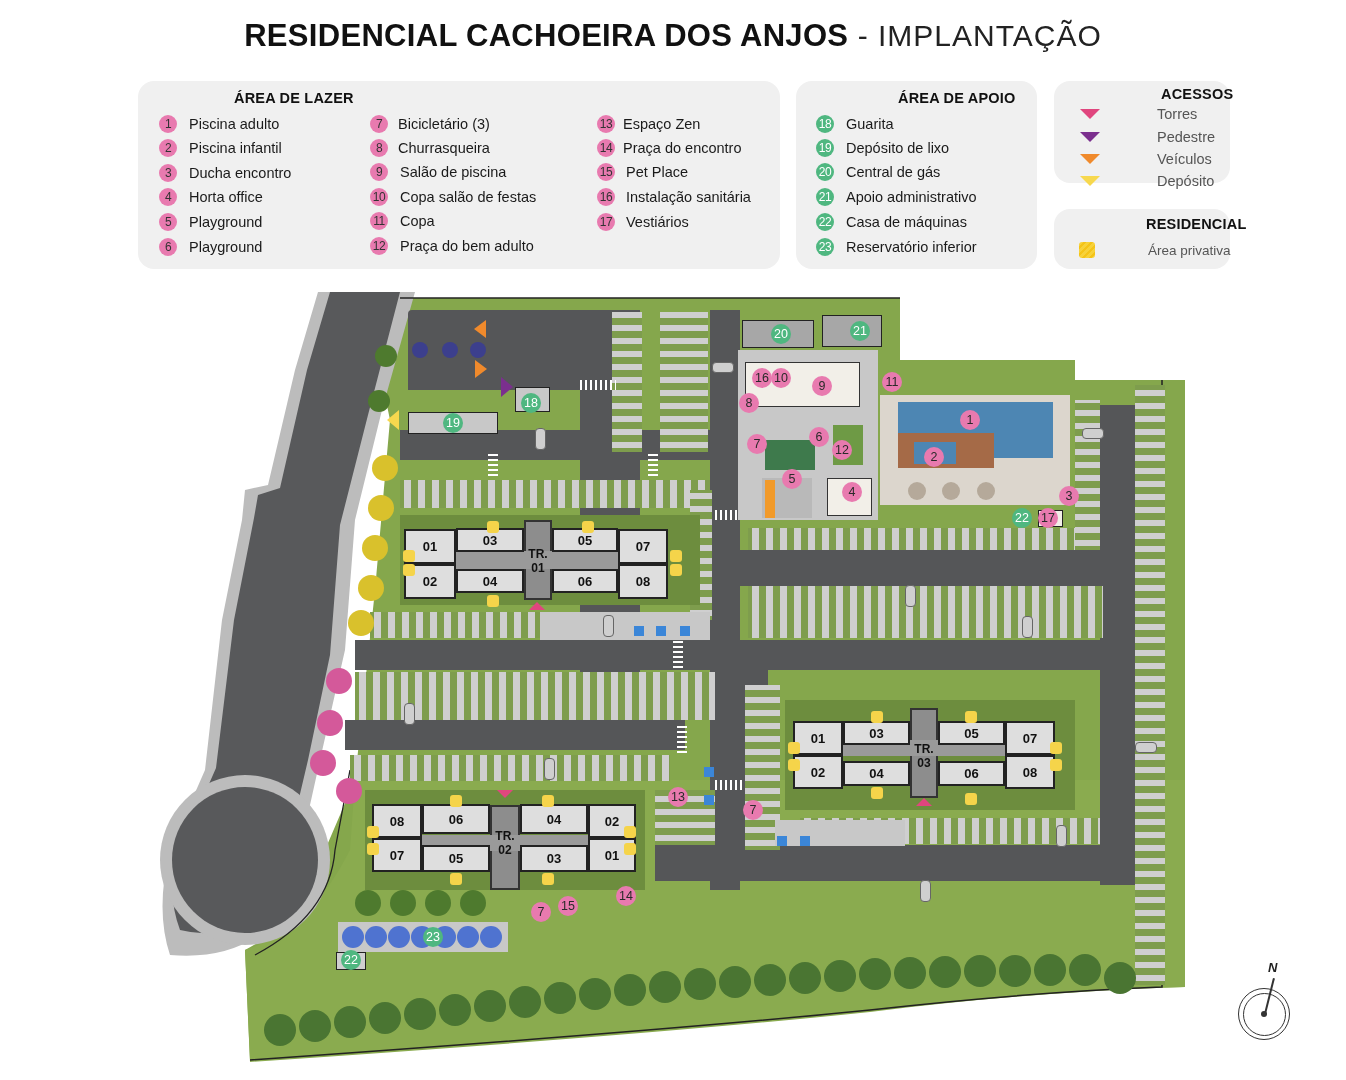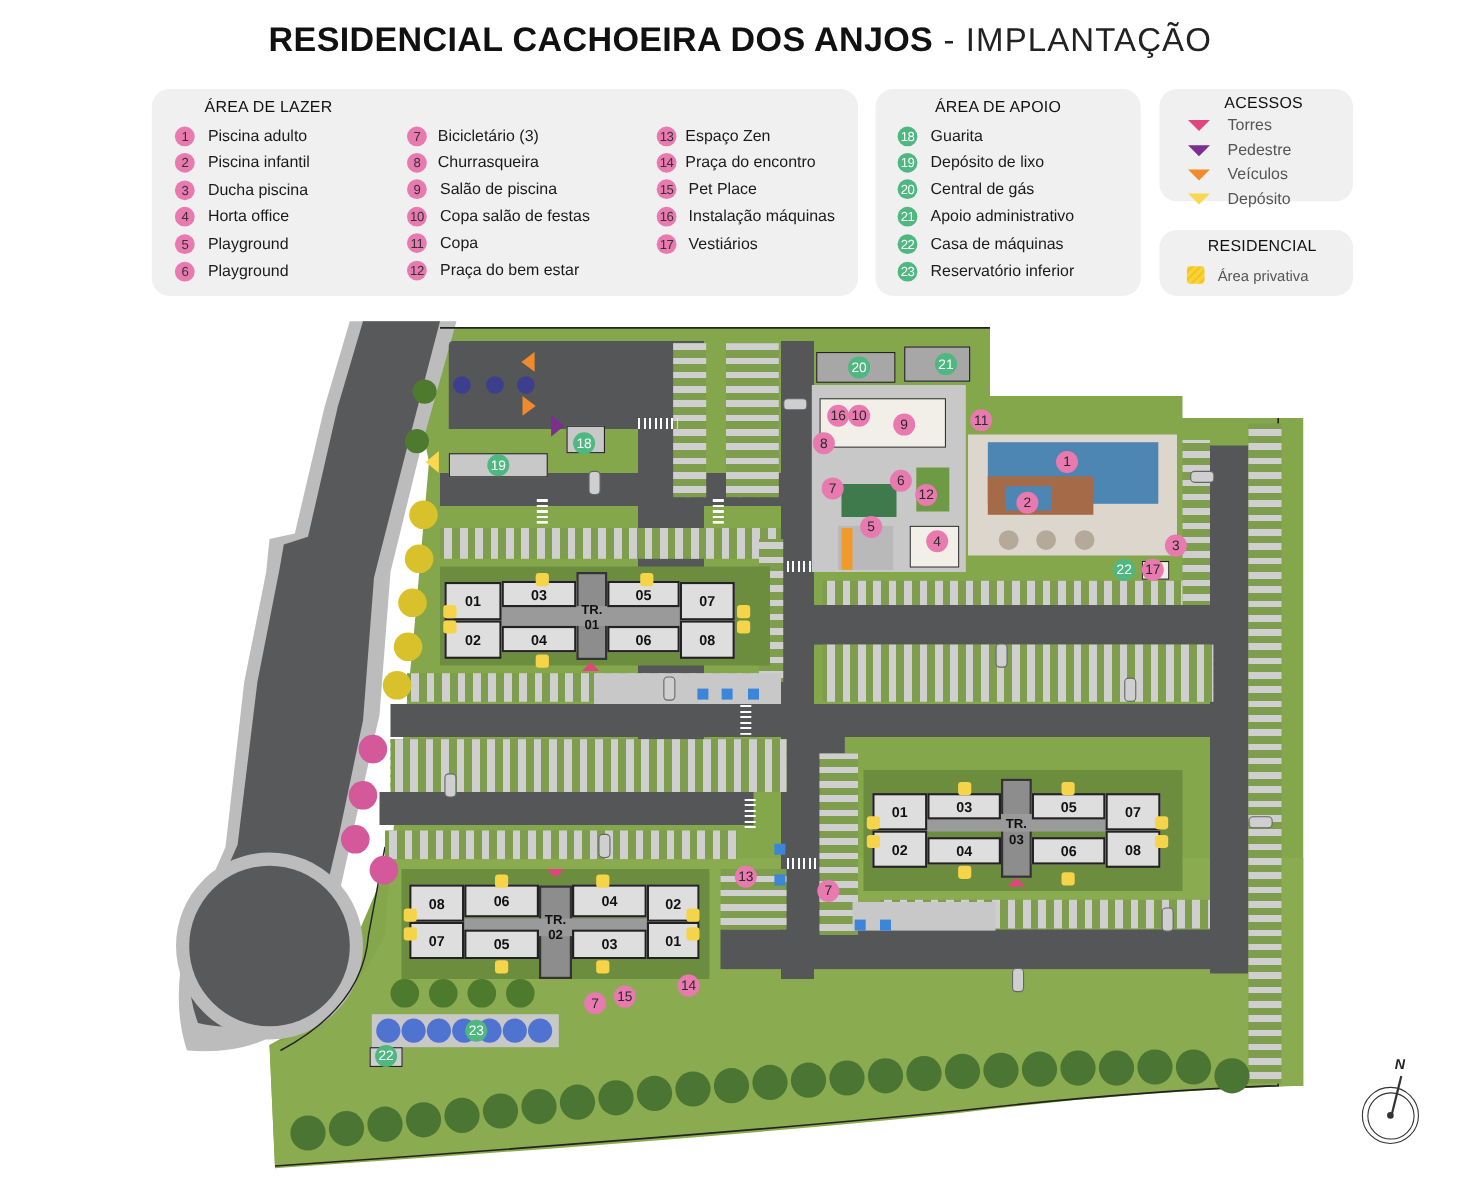--- a/index.html
+++ b/index.html
@@ -4,29 +4,29 @@
 <style>
   * { box-sizing: border-box; margin: 0; padding: 0; }
   html, body { width: 1346px; height: 1080px; background: #ffffff; overflow: hidden; }
   body { font-family: "Liberation Sans", "DejaVu Sans", sans-serif; color: #1a1a1a; position: relative; }
 
   .title { position: absolute; top: 18px; left: 0; width: 1346px; text-align: center; font-size: 31px; letter-spacing: 0.3px; }
   .title .bold { font-weight: 700; color: #111; }
   .title .light { font-weight: 400; color: #222; font-size: 30px; letter-spacing: 1px; }
 
   .panel { position: absolute; background: #f0f0f0; border-radius: 16px; }
-  .panel h3 { font-size: 14.5px; font-weight: 400; color: #111; letter-spacing: 0.2px; position: absolute; }
+  .panel h3 { font-size: 14.5px; font-weight: 700; color: #111; letter-spacing: 0.2px; position: absolute; margin-left: 48px; }
   .legend-item { position: absolute; display: flex; align-items: center; font-size: 14.5px; color: #1a1a1a; height: 20px; white-space: nowrap; }
   .badge { width: 18px; height: 18px; border-radius: 50%; display: inline-flex; align-items: center; justify-content: center; font-size: 12px; color: #333; margin-right: 12px; flex: none; letter-spacing: -0.5px; }
   .badge.pink { background: #e87aaf; }
   .badge.green { background: #4fb780; color: #fff; }
   .tri { width: 0; height: 0; border-left: 10px solid transparent; border-right: 10px solid transparent; border-top: 10px solid #e0467e; margin-right: 16px; flex: none; }
   .hatch { width: 16px; height: 16px; border-radius: 3px; margin-right: 12px; flex: none;
     background: repeating-linear-gradient(135deg, #f7d23a 0 3px, #f5c418 3px 5px); }
-  .legend-item.gray { color: #555; }
+  .legend-item.gray { color: #555; gap: 41px; }
 
   
   .map { position: absolute; left: 150px; top: 290px; width: 1035px; height: 780px; }
   .abs { position: absolute; }
   .road { background: #555658; }
   .lot { background: #6e8f3f; }
   .parking { background-color: #7e9d4d;
     background-image: repeating-linear-gradient(90deg, transparent 0 4px, #cfcfcf 4px 11px, transparent 11px 14px),
                       repeating-linear-gradient(0deg, transparent 0 5px, rgba(126,157,77,1) 5px 8px);
   }
@@ -75,21 +75,21 @@
   <div class="legend-item" style="left:21px; top:33px;">
       <span class="badge pink">1</span>
       <span>Piscina adulto</span>
     </div>
   <div class="legend-item" style="left:21px; top:57px;">
       <span class="badge pink">2</span>
       <span>Piscina infantil</span>
     </div>
   <div class="legend-item" style="left:21px; top:82px;">
       <span class="badge pink">3</span>
-      <span>Ducha piscina</span>
+      <span>Ducha encontro</span>
     </div>
   <div class="legend-item" style="left:21px; top:106px;">
       <span class="badge pink">4</span>
       <span>Horta office</span>
     </div>
   <div class="legend-item" style="left:21px; top:131px;">
       <span class="badge pink">5</span>
       <span>Playground</span>
     </div>
   <div class="legend-item" style="left:21px; top:156px;">
@@ -112,38 +112,38 @@
   <div class="legend-item" style="left:232px; top:106px;">
       <span class="badge pink">10</span>
       <span>Copa salão de festas</span>
     </div>
   <div class="legend-item" style="left:232px; top:130px;">
       <span class="badge pink">11</span>
       <span>Copa</span>
     </div>
   <div class="legend-item" style="left:232px; top:155px;">
       <span class="badge pink">12</span>
-      <span>Praça do bem estar</span>
+      <span>Praça do bem adulto</span>
     </div>
 
   <div class="legend-item" style="left:459px; top:33px;">
       <span class="badge pink" style="margin-right:8px;">13</span>
       <span>Espaço Zen</span>
     </div>
   <div class="legend-item" style="left:459px; top:57px;">
       <span class="badge pink" style="margin-right:8px;">14</span>
       <span>Praça do encontro</span>
     </div>
   <div class="legend-item" style="left:459px; top:81px;">
       <span class="badge pink" style="margin-right:11px;">15</span>
       <span>Pet Place</span>
     </div>
   <div class="legend-item" style="left:459px; top:106px;">
       <span class="badge pink" style="margin-right:11px;">16</span>
-      <span>Instalação máquinas</span>
+      <span>Instalação sanitária</span>
     </div>
   <div class="legend-item" style="left:459px; top:131px;">
       <span class="badge pink" style="margin-right:11px;">17</span>
       <span>Vestiários</span>
     </div>
 </div>
 
 <div class="panel" style="left:796px; top:81px; width:241px; height:188px;">
   <h3 style="left:54px; top:9px;">ÁREA DE APOIO</h3>
   <div class="legend-item" style="left:20px; top:33px;">

